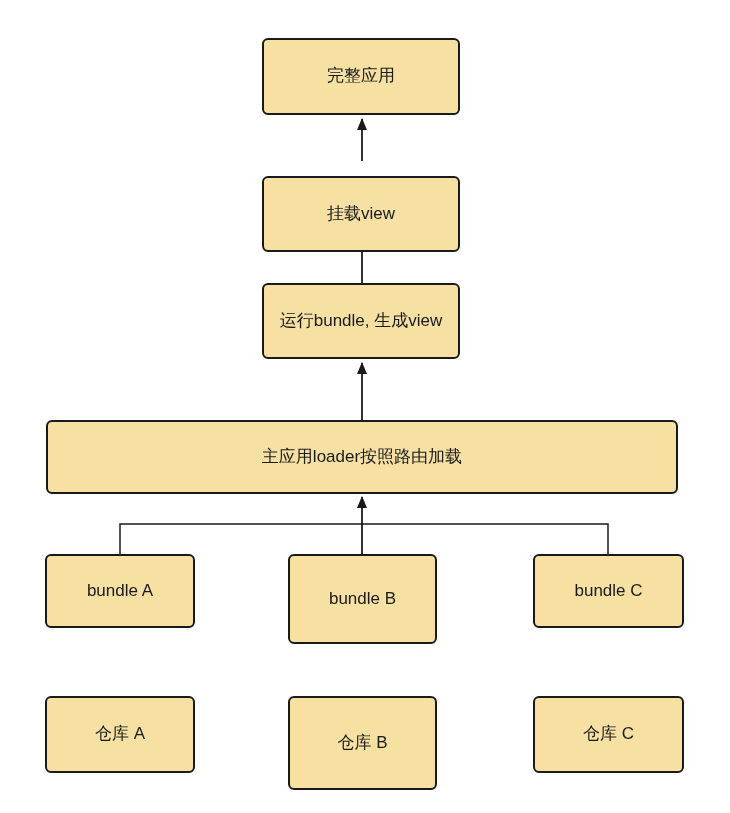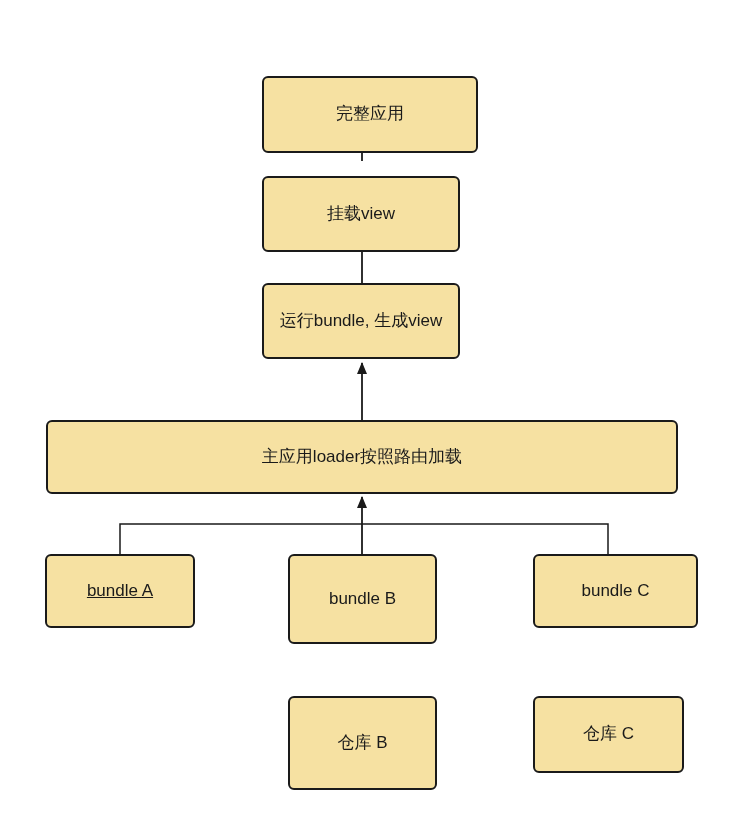--- a/index.html
+++ b/index.html
@@ -31,29 +31,29 @@
     display: flex;
     align-items: center;
     justify-content: center;
     color: #1a1a1a;
     font-size: 17px;
     line-height: 1.2;
     text-align: center;
     white-space: nowrap;
   }
   
-  .node-full-app   { left: 262px; top: 38px;  width: 216px; height: 77px; margin-top: 38px; }
+  .node-full-app   { left: 262px; top: 38px;  width: 198px; height: 77px; }
   .node-mount-view { left: 262px; top: 160px; width: 198px; height: 76px; margin-top: 16px; }
   .node-run-bundle { left: 262px; top: 283px; width: 198px; height: 76px; }
   
   .node-loader     { left: 46px;  top: 420px; width: 632px; height: 74px; }
   
-  .node-bundle-a   { left: 45px;  top: 554px; width: 150px; height: 74px; text-decoration: underline; }
+  .node-bundle-a   { left: 45px;  top: 554px; width: 150px; height: 74px; }
   .node-bundle-b   { left: 288px; top: 554px; width: 149px; height: 90px; }
-  .node-bundle-c   { left: 533px; top: 554px; width: 165px; height: 74px; }
+  .node-bundle-c   { left: 533px; top: 554px; width: 151px; height: 74px; }
   
   .node-repo-a     { left: 45px;  top: 696px; width: 150px; height: 77px; }
   .node-repo-b     { left: 288px; top: 696px; width: 149px; height: 94px; }
   .node-repo-c     { left: 533px; top: 696px; width: 151px; height: 77px; }
 </style>
 </head>
 <body>
 
 <div class="canvas">
 
@@ -91,20 +91,23 @@
   </div>
 
   <div class="node node-bundle-b">
     <span>bundle B</span>
   </div>
 
   <div class="node node-bundle-c">
     <span>bundle C</span>
   </div>
 
+  <div class="node node-repo-a">
+    <span>仓库 A</span>
+  </div>
 
   <div class="node node-repo-b">
     <span>仓库 B</span>
   </div>
 
   <div class="node node-repo-c">
     <span>仓库 C</span>
   </div>
 
 </div>

